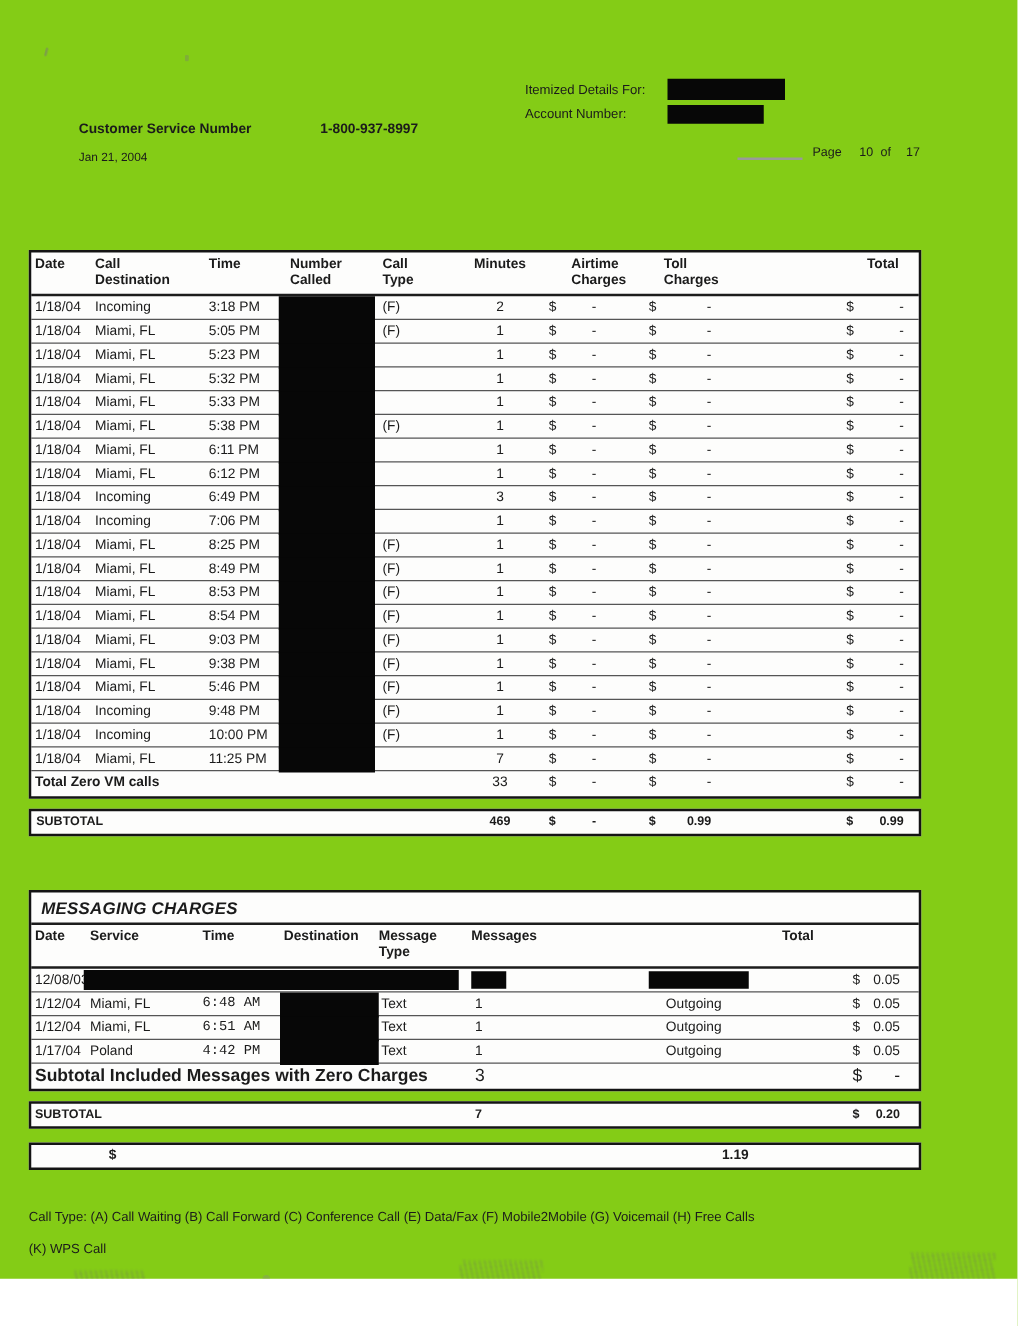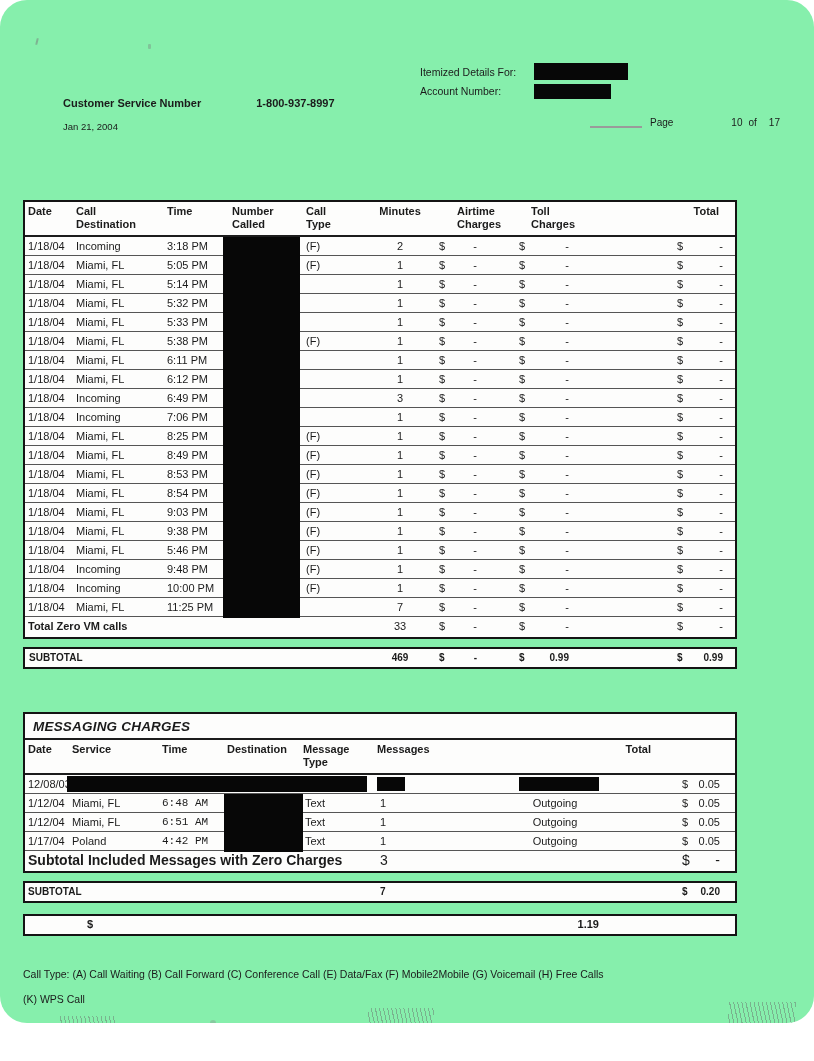--- a/index.html
+++ b/index.html
@@ -1,35 +1,35 @@
 <!DOCTYPE html>
 <html><head>
 <meta charset="utf-8">
 <style>
   * { margin:0; padding:0; box-sizing:border-box; }
   html,body { background:#ffffff; }
   body { width:814px; height:1061px; font-family:"Liberation Sans", sans-serif; color:#1b1b1b; }
-  .page { position:relative; width:814px; height:1023px; background:#86efac; overflow:hidden;border-radius:27px; }
+  .page { position:relative; width:814px; height:1023px; background:#84cc16; overflow:hidden; }
 
   
   .hdr-details { position:absolute; left:420px; top:62px; font-size:10.5px; }
   .hd-row { display:flex; align-items:center; height:19px; }
   .hd-label { display:inline-block; width:112px; }
   .redact { background:#070707; display:inline-block; }
   .r-name { width:94px; height:17px; margin-left:2px; }
   .r-account { width:77px; height:15px; margin-left:2px; margin-top:1px; }
 
   .cs-line { position:absolute; left:63px; top:97px; font-size:11px; font-weight:bold; }
   .cs-number { margin-left:52px; }
   .stmt-date { position:absolute; left:63px; top:121px; font-size:9.5px; }
 
   .page-ind { position:absolute; left:590px; top:117px; font-size:10px; display:flex; align-items:center; }
   .pg-scribble { display:inline-block; width:52px; height:2px; background:#9a9a9a; filter:blur(.4px); margin-right:8px; margin-top:8px; }
   .pg-word { margin-right:14px; }
-  .pg-cur { margin-right:6px;margin-left:44px; }
+  .pg-cur { margin-right:6px; }
   .pg-of { margin-right:12px; }
 
   
   .box { border:2px solid #141414; background:#fdfdfc; }
   .tbl-title { font-size:13.5px; font-weight:bold; font-style:italic; padding:5px 8px 4px 8px; border-bottom:2px solid #1c1c1c; letter-spacing:.2px; }
   .charge { display:flex; justify-content:space-between; }
 
   
   .a-grid { display:grid; grid-template-columns:48px 92px 58px 77px 65px 70px 80px 100px auto; }
   .a-head { border-bottom:2px solid #1c1c1c; font-weight:bold; font-size:11px; line-height:13px; padding:3px 0 4px 0; white-space:pre-line; }
@@ -216,21 +216,21 @@
             </span>
     <span class="charge c-total">
               <span>$</span>
               <span>-</span>
             </span>
   </div>
 
   <div class="a-grid a-row">
     <span class="c-date">1/18/04</span>
     <span class="c-dest">Miami, FL</span>
-    <span class="c-time">5:14 PM</span>
+    <span class="c-time">5:23 PM</span>
     <span class="c-num">
               <span class="num-redact"></span>
             </span>
     <span class="c-ctype"></span>
     <span class="c-min">1</span>
     <span class="charge c-air">
               <span>$</span>
               <span>-</span>
             </span>
     <span class="charge c-toll">

